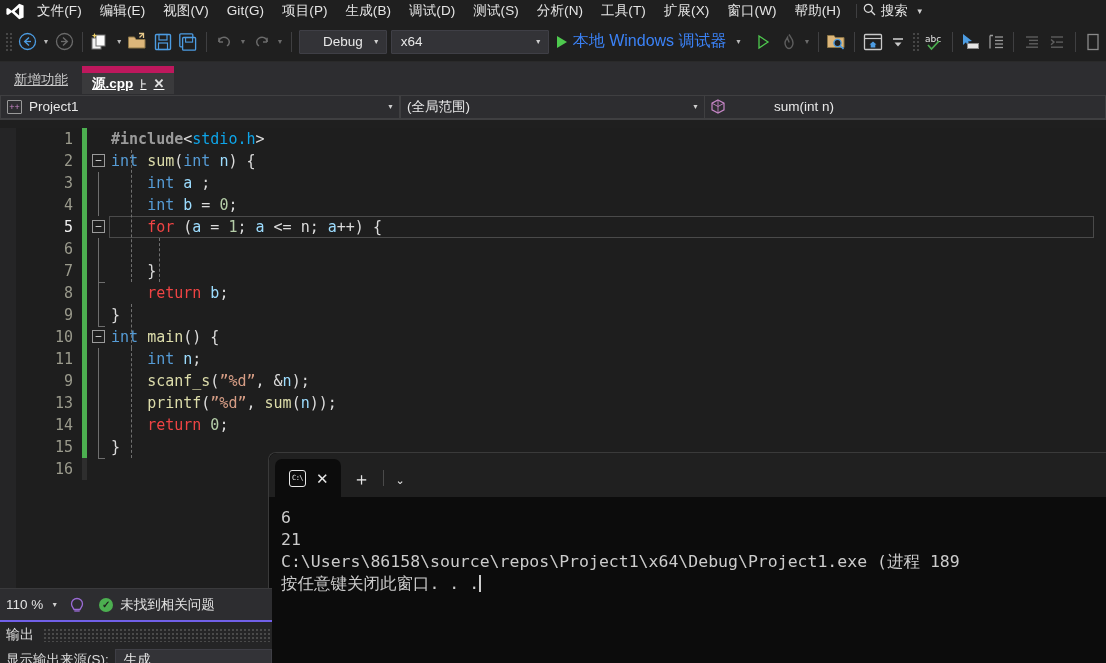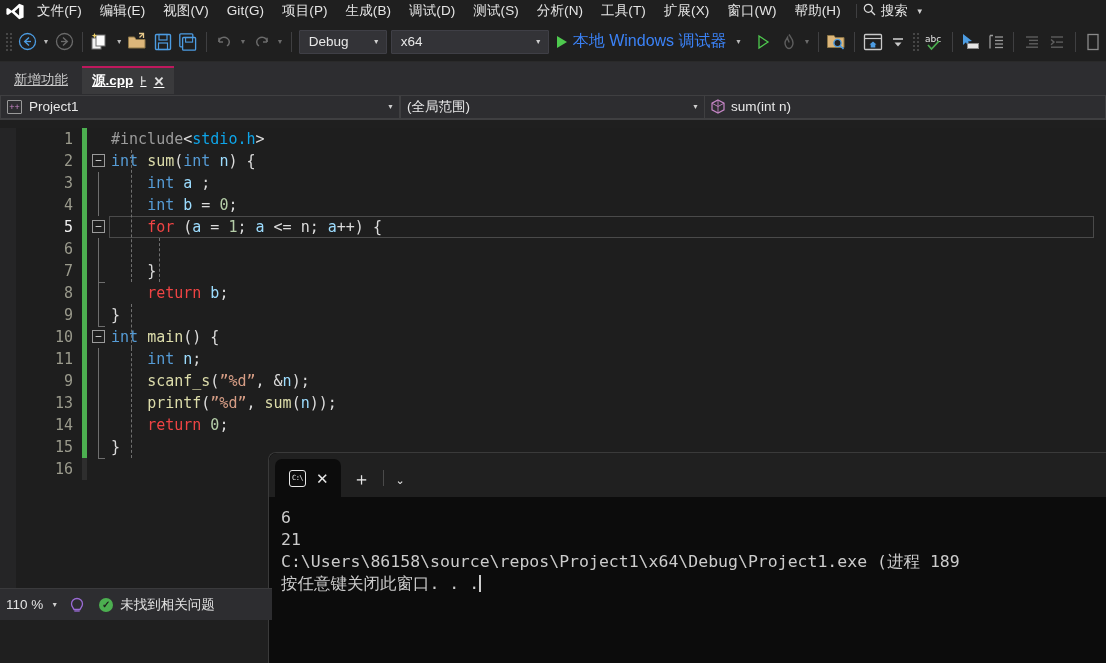--- a/index.html
+++ b/index.html
@@ -52,35 +52,35 @@
 
   
   .tabstrip{ height:32px; background:#2d2d30; display:flex; align-items:flex-end; }
   .tab{
     height:28px; display:flex; align-items:center; gap:7px; padding:0 10px;
     font-size:13.5px; color:#c8c8c8; position:relative;text-decoration:underline;
   }
   .tab.inactive{ background:#2d2d30; color:#c9c9c9; padding:0 14px; }
   .tab.active{
     background:#3a3a3c; color:#ffffff; font-weight:bold;
-    border-top:2px solid #be185d;
+    border-top:7px solid #be185d;
   }
   .tab .pin{ font-size:12px; color:#d6d6d6; transform:rotate(0deg);}
   .tab .xc{ font-size:13px; color:#e0e0e0; line-height:1; }
 
   
   .navbar{ height:26px; background:#2d2d30; display:flex; align-items:center; border-bottom:1px solid #3f3f41;}
   .nav-combo{
     height:24px; background:#2d2d30; border:1px solid #3f3f41; display:flex; align-items:center;
     padding:0 5px 0 6px; font-size:13.5px; color:#e8e8e8;
   }
   .nav-combo .cv{ font-size:7px; color:#cfcfcf; margin-left:auto; padding-left:8px;}
   .nav-combo.c1{ width:400px; }
   .nav-combo.c2{ width:305px; }
-  .nav-combo.c3{ flex:1; border-left:none;}
+  .nav-combo.c3{ flex:1; border-left:none;gap:43px;}
   .prj-ico{ width:15px;height:14px;border:1px solid #9a9a9a;display:inline-flex;align-items:center;
     justify-content:center;font-size:9px;color:#c585c5;margin-right:7px;border-radius:1px;}
 
   
   .editor{ position:absolute; left:0; top:128px; right:0; bottom:75px; background:#1e1e1e; overflow:hidden;}
   .ed-leftstrip{ position:absolute; left:0; top:0; width:16px; bottom:0; background:#252526; }
   .ed-body{ position:absolute; left:16px; right:0; top:0; bottom:0; background:#1e1e1e; }
   .code-line{
     height:22px; display:flex; align-items:center; position:relative;
     font-family:"DejaVu Sans Mono","Liberation Mono",monospace; font-size:15px;
@@ -99,21 +99,21 @@
   }
   .vline{ position:absolute; left:11px; top:0; bottom:0; width:1px; background:#6e6e6e; }
   .vline.endcap:after{ content:''; position:absolute; left:0; top:100%; width:7px; height:1px; background:#6e6e6e;}
   .ctext{ white-space:pre; flex:1; padding-left:2px; }
   .curline{ position:absolute; left:93px; right:12px; top:0; height:22px;
     border:1px solid #4a4a4a; pointer-events:none; }
   
   .iguide{ position:absolute; width:1px; border-left:1px dashed #707070; }
 
   
-  .t-pre   { color:#9b9b9b; }
+  .t-pre   { color:#9b9b9b;font-weight:bold; }
   .t-inc   { color:#0ea5e9; }
   .t-kw    { color:#569cd6; }
   .t-ctl   { color:#ef4444; }
   .t-fn    { color:#dcdcaa; }
   .t-var   { color:#9cdcfe; }
   .t-num   { color:#b5cea8; }
   .t-str   { color:#d69d85; }
   .t-plain { color:#dcdcdc; }
   .t-punct { color:#dcdcdc; }
 
@@ -270,21 +270,21 @@
     <div class="tb-caret dim">▼</div>
     <div class="tb-btn">
       <svg width="19" height="18" viewBox="0 0 19 18">
           <path d="M15 9 C15 4.5 10 3 6.5 5.5 C4 7.3 4 11 7 13" fill="none" stroke="#6b6b6b" stroke-width="1.5"></path>
           <path d="M15 9 L15 4.8 M15 9 L11 9" stroke="#6b6b6b" stroke-width="1.5" fill="none"></path>
         </svg>
     </div>
     <div class="tb-caret dim">▼</div>
     <div class="tb-sep"></div>
 
-    <div class="combo" style="width:90px;">
+    <div class="combo" style="width:90px;text-align:right;">
       <span class="lbl">Debug</span>
       <span class="cv">▼</span>
     </div>
     <div class="combo" style="width:162px;">
       <span class="lbl">x64</span>
       <span class="cv">▼</span>
     </div>
 
     <div class="run-btn">
       <span class="tri"></span>
@@ -582,14 +582,26 @@
     <span class="sb-ico">
       <svg width="16" height="16" viewBox="0 0 16 16">
           <path d="M8 1.5 C11 1.5 13.5 3.8 13.5 7 C13.5 9.5 11.5 11 11 12.5 L5 12.5 C4.5 11 2.5 9.5 2.5 7 C2.5 3.8 5 1.5 8 1.5 Z" fill="none" stroke="#9b6bd6" stroke-width="1.3"></path>
           <line x1="5.3" y1="14" x2="10.7" y2="14" stroke="#9b6bd6" stroke-width="1.3"></line>
         </svg>
     </span>
     <span class="ok-dot" style="margin-left:12px;">✓</span>
     <span class="sb-txt">未找到相关问题</span>
   </div>
 
+  <div class="outpanel">
+    <div class="out-title">
+      <span>输出</span>
+      <span class="out-grip"></span>
+    </div>
+    <div class="out-row">
+      <span class="out-lbl">显示输出来源(S):</span>
+      <span class="out-combo">
+          <span>生成</span>
+        </span>
+    </div>
+  </div>
 
 </div>
 
 </body></html>

